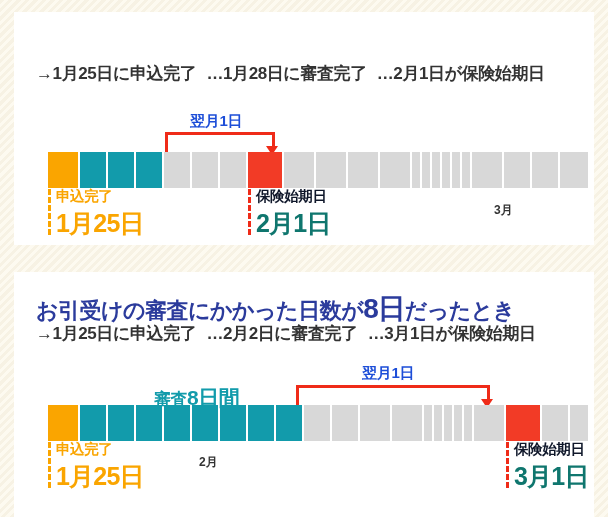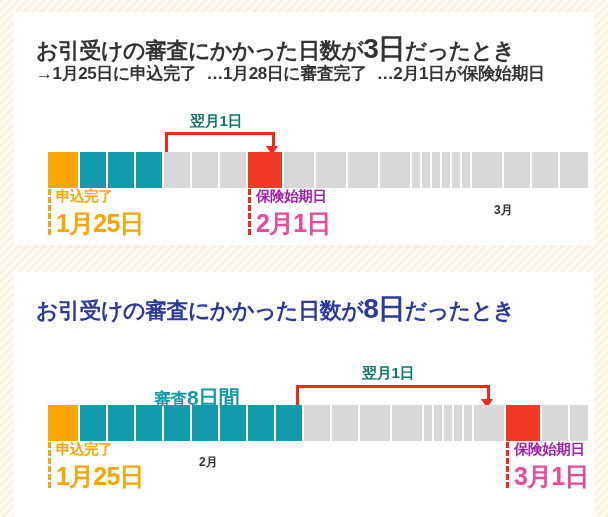--- a/index.html
+++ b/index.html
@@ -118,21 +118,21 @@
     width: 0;
     height: 0;
     border-left: 6px solid transparent;
     border-right: 6px solid transparent;
     border-top: 9px solid #ef2b18;
   }
   .bracket-label {
     position: absolute;
     font-size: 15px;
     font-weight: bold;
-    color: #0f766e;
+    color: #1d4ed8;
     white-space: nowrap;
     letter-spacing: -0.3px;
   }
 
   
   .span-label {
     position: absolute;
     font-size: 17px;
     font-weight: bold;
     color: #129bab;
@@ -158,54 +158,51 @@
   .marker .m-title {
     position: absolute;
     left: 8px;
     top: -2px;
     font-size: 14.5px;
     font-weight: bold;
     color: #faa500;
     white-space: nowrap;
     letter-spacing: -0.4px;
   }
-  .marker.red .m-title { color: #a21caf; }
+  .marker.red .m-title { color: #0f172a; }
 
   .marker .m-date {
     position: absolute;
     left: 8px;
     top: 18px;
     font-size: 25px;
     font-weight: bold;
     color: #faa500;
     white-space: nowrap;
     letter-spacing: -0.8px;
   }
-  .marker.red .m-date { color: #ec4899; }
+  .marker.red .m-date { color: #0f766e; }
 
   
   .month-caption {
     position: absolute;
     font-size: 12px;
     font-weight: bold;
     color: #333333;
     white-space: nowrap;
   }
 </style>
 </head>
 <body>
 
 <div class="stage">
 
   <div class="panel" id="panel-1">
     <div class="panel-inner">
 
-      <div class="heading">
-        <span>お引受けの審査にかかった日数が</span><span class="big">3日</span><span>だったとき</span>
-      </div>
 
       <div class="subheading">
         <span class="seg">→1月25日に申込完了</span><span class="gap"></span><span class="seg">…1月28日に審査完了</span><span class="gap"></span><span class="seg">…2月1日が保険始期日</span>
       </div>
 
 
       <div class="bracket" style="left:151px; top:120px; width:110px; height:22px;">
         <div class="hbar" style="left:0; width:110px;"></div>
         <div class="vleft" style="left:0; height:22px;"></div>
         <div class="vright" style="left:107px; height:14px;"></div>
@@ -257,20 +254,23 @@
     </div>
   </div>
 
   <div class="panel" id="panel-2">
     <div class="panel-inner">
 
       <div class="heading">
         <span>お引受けの審査にかかった日数が</span><span class="big">8日</span><span>だったとき</span>
       </div>
 
+      <div class="subheading">
+        <span class="seg">→1月25日に申込完了</span><span class="gap"></span><span class="seg">…2月2日に審査完了</span><span class="gap"></span><span class="seg">…3月1日が保険始期日</span>
+      </div>
 
       <div class="span-label" style="left:140px; top:112px;">
         <span>審査</span><span class="big">8日間</span>
       </div>
 
       <div class="bracket" style="left:282px; top:113px; width:194px; height:22px;">
         <div class="hbar" style="left:0; width:194px;"></div>
         <div class="vleft" style="left:0; height:22px;"></div>
         <div class="vright" style="left:191px; height:14px;"></div>
         <div class="arrowhead" style="left:185px; top:14px;"></div>

